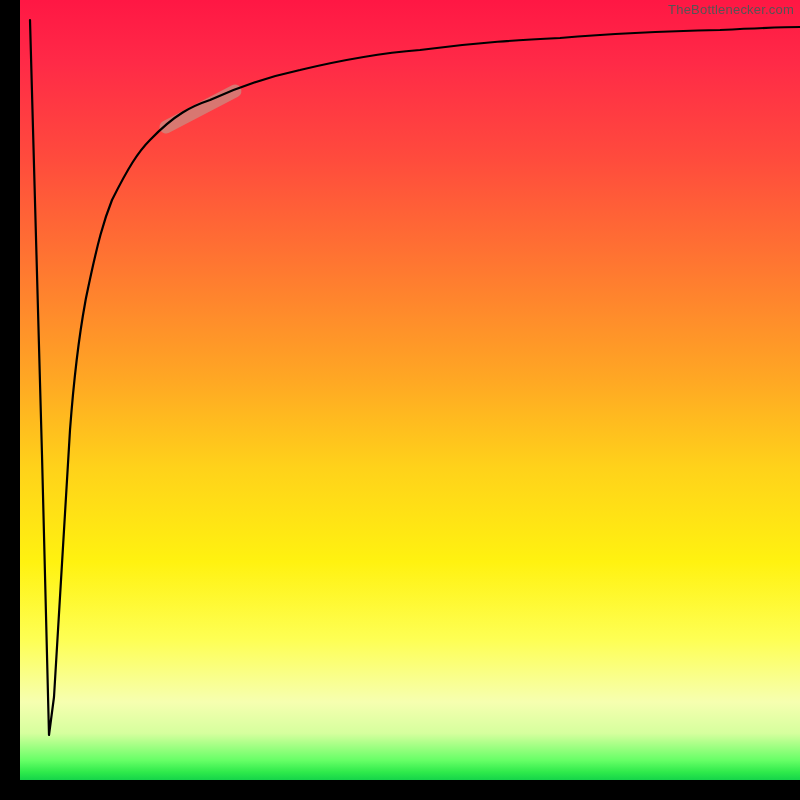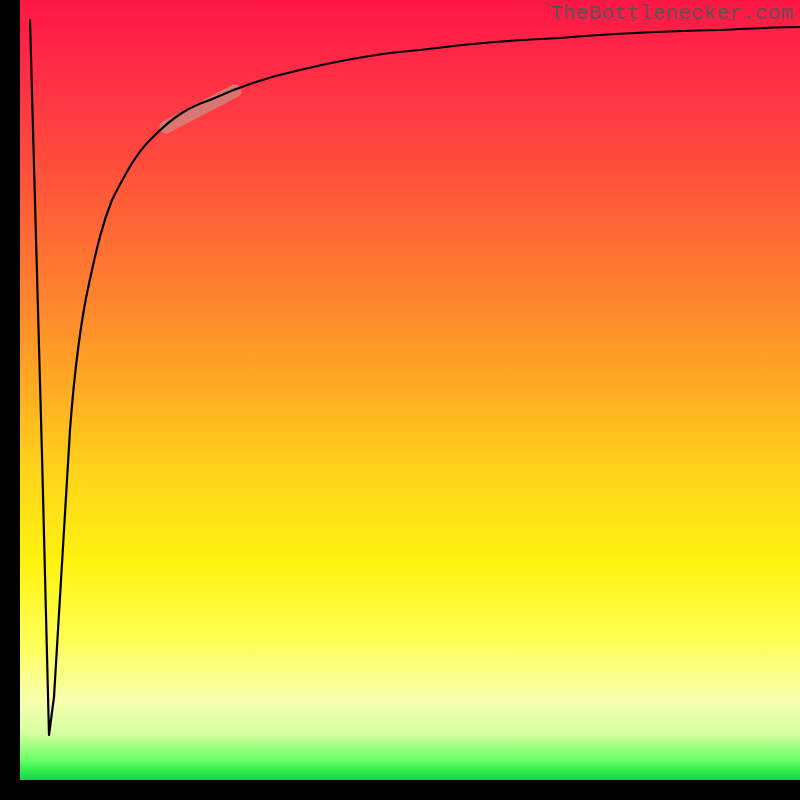--- a/index.html
+++ b/index.html
@@ -38,25 +38,24 @@
       #66ff66 97.5%,
       #2eea4b 99%,
       #15d44a 100%
     );
   }
   .attribution {
     position: absolute;
     top: 2px;
     right: 6px;
     color: #555;
-    font-size: 21px;
+    font-size: 13px;
     font-weight: 500;
     letter-spacing: 0.2px;
     user-select: none;
-    font-family: Liberation Mono, monospace;
   }
   svg.curves {
     position: absolute;
     inset: 0;
     width: 100%;
     height: 100%;
     overflow: visible;
   }
   .curve {
     fill: none;

